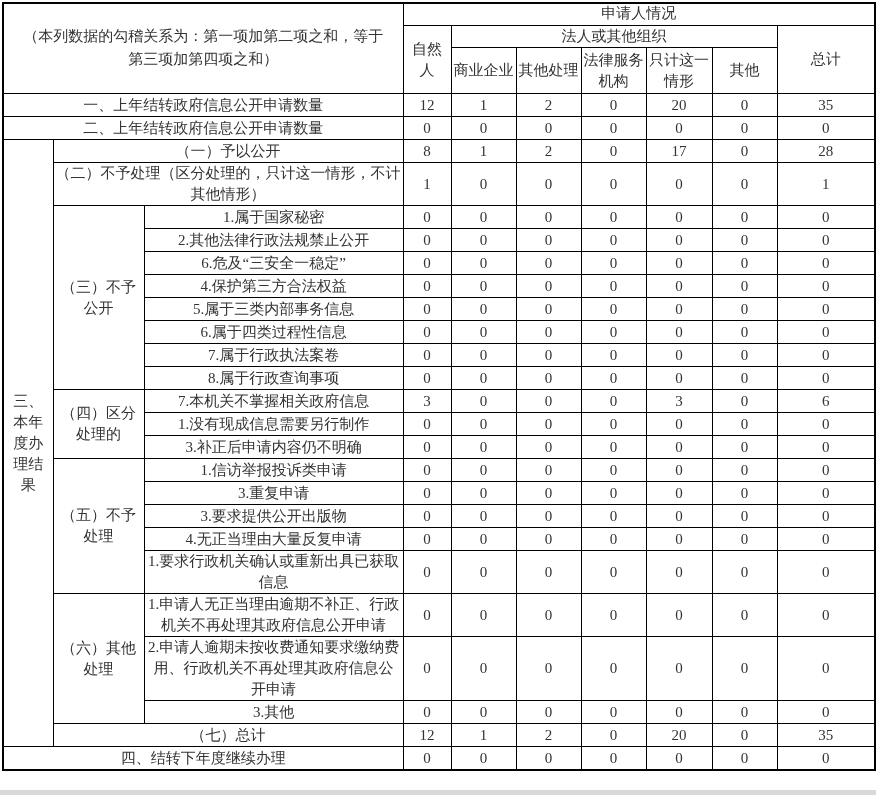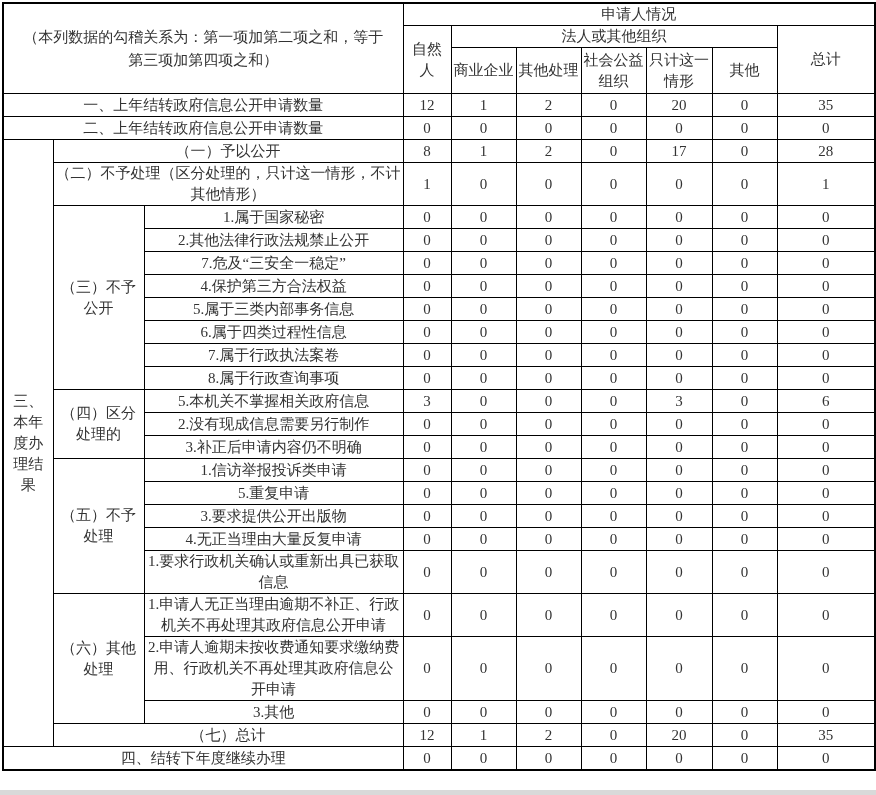--- a/index.html
+++ b/index.html
@@ -32,21 +32,21 @@
     border: 1px solid #000000;
     font-weight: normal;
     font-size: 15px;
     line-height: 21px;
     text-align: center;
     vertical-align: middle;
     padding: 0 2px;
     overflow: hidden;
     word-break: break-all;
   }
-  thead tr.h-row-1 th { height: 20px; }
+  thead tr.h-row-1 th { height: 20px; font-family: Liberation Mono, monospace; }
   thead tr.h-row-2 th { height: 21px; }
   thead tr.h-row-3 th { height: 45px; }
   tbody td { height: 22px; }
   .note {
     display: inline-block;
     max-width: 372px;
     line-height: 23px;
   }
   td.sec3 {
     padding: 0 1px;
@@ -90,21 +90,21 @@
           <th colspan="7">申请人情况</th>
         </tr>
         <tr class="h-row-2">
           <th rowspan="2">自然人</th>
           <th colspan="5">法人或其他组织</th>
           <th rowspan="2">总计</th>
         </tr>
         <tr class="h-row-3">
           <th>商业企业</th>
           <th>其他处理</th>
-          <th>社会公益组织</th>
+          <th>法律服务机构</th>
           <th>只计这一情形</th>
           <th>其他</th>
         </tr>
       </thead>
       <tbody id="tbody">
           <tr>
             <td colspan="3" class="lbl">一、上年结转政府信息公开申请数量</td>
             <td class="val">12</td>
             <td class="val">1</td>
             <td class="val">2</td>
@@ -159,21 +159,21 @@
             <td class="lbl">2.其他法律行政法规禁止公开</td>
             <td class="val">0</td>
             <td class="val">0</td>
             <td class="val">0</td>
             <td class="val">0</td>
             <td class="val">0</td>
             <td class="val">0</td>
             <td class="val">0</td>
           </tr>
           <tr>
-            <td class="lbl">7.危及“三安全一稳定”</td>
+            <td class="lbl">6.危及“三安全一稳定”</td>
             <td class="val">0</td>
             <td class="val">0</td>
             <td class="val">0</td>
             <td class="val">0</td>
             <td class="val">0</td>
             <td class="val">0</td>
             <td class="val">0</td>
           </tr>
           <tr>
             <td class="lbl">4.保护第三方合法权益</td>
@@ -220,31 +220,31 @@
             <td class="val">0</td>
             <td class="val">0</td>
             <td class="val">0</td>
             <td class="val">0</td>
             <td class="val">0</td>
             <td class="val">0</td>
             <td class="val">0</td>
           </tr>
           <tr>
             <td rowspan="3" class="grp">（四）区分处理的</td>
-            <td class="lbl">5.本机关不掌握相关政府信息</td>
+            <td class="lbl">7.本机关不掌握相关政府信息</td>
             <td class="val">3</td>
             <td class="val">0</td>
             <td class="val">0</td>
             <td class="val">0</td>
             <td class="val">3</td>
             <td class="val">0</td>
             <td class="val">6</td>
           </tr>
           <tr>
-            <td class="lbl">2.没有现成信息需要另行制作</td>
+            <td class="lbl">1.没有现成信息需要另行制作</td>
             <td class="val">0</td>
             <td class="val">0</td>
             <td class="val">0</td>
             <td class="val">0</td>
             <td class="val">0</td>
             <td class="val">0</td>
             <td class="val">0</td>
           </tr>
           <tr>
             <td class="lbl">3.补正后申请内容仍不明确</td>
@@ -261,21 +261,21 @@
             <td class="lbl">1.信访举报投诉类申请</td>
             <td class="val">0</td>
             <td class="val">0</td>
             <td class="val">0</td>
             <td class="val">0</td>
             <td class="val">0</td>
             <td class="val">0</td>
             <td class="val">0</td>
           </tr>
           <tr>
-            <td class="lbl">5.重复申请</td>
+            <td class="lbl">3.重复申请</td>
             <td class="val">0</td>
             <td class="val">0</td>
             <td class="val">0</td>
             <td class="val">0</td>
             <td class="val">0</td>
             <td class="val">0</td>
             <td class="val">0</td>
           </tr>
           <tr>
             <td class="lbl">3.要求提供公开出版物</td>

